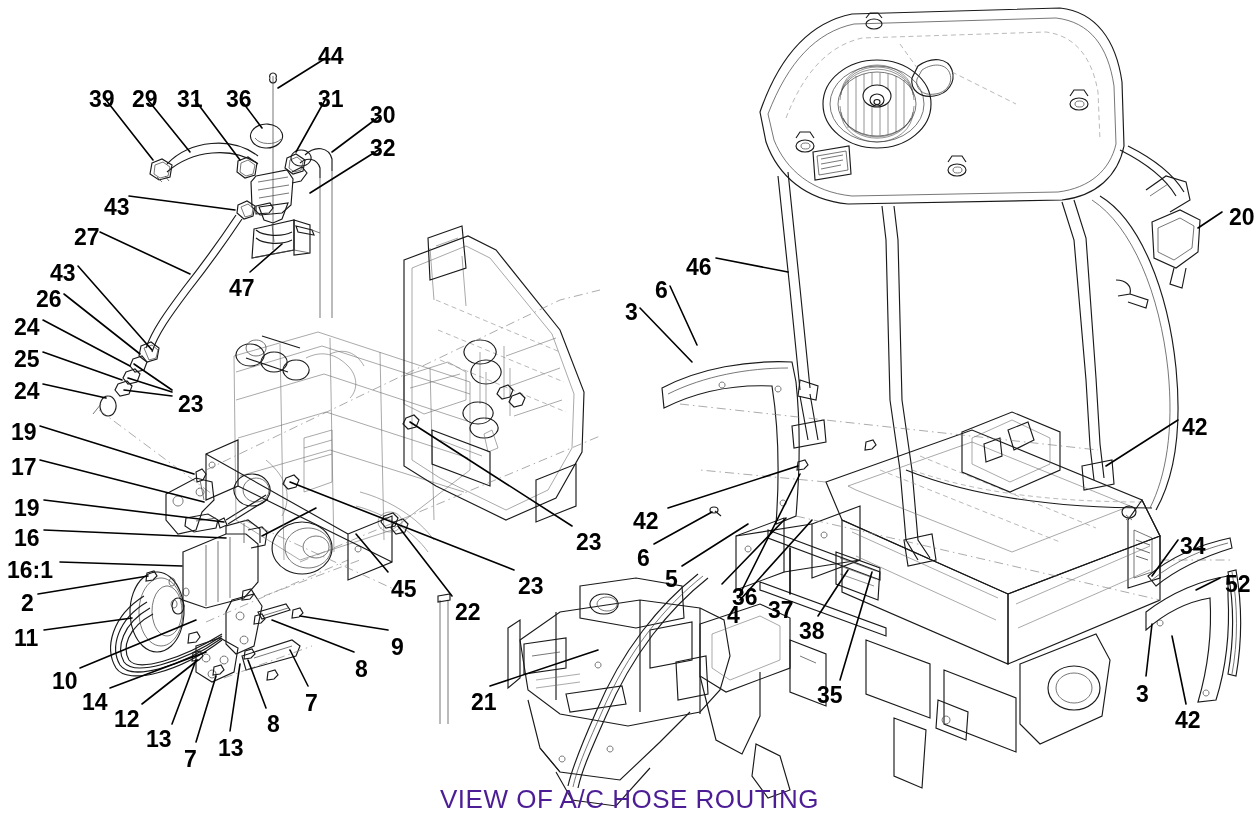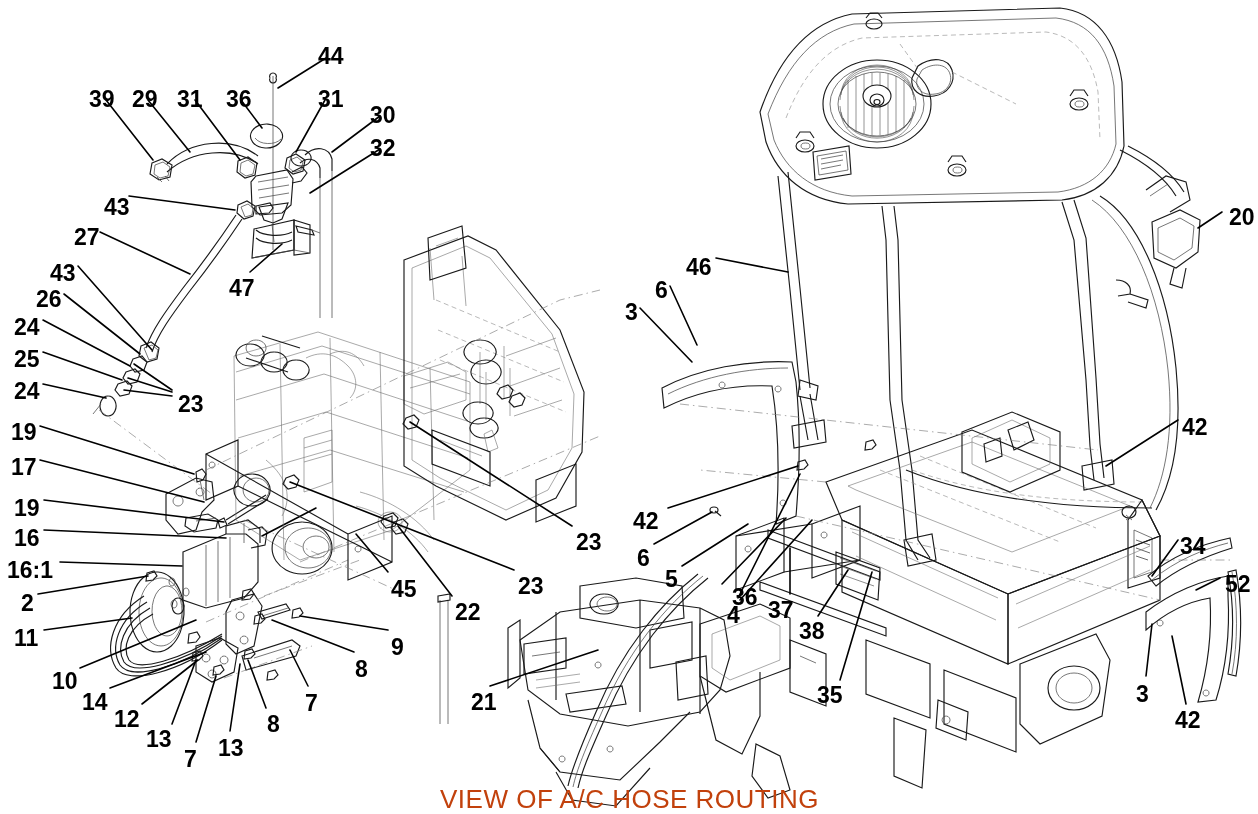--- a/index.html
+++ b/index.html
@@ -2,21 +2,21 @@
 <html><head>
 <meta charset="utf-8">
 <style>
   html,body{margin:0;padding:0;background:#fff;}
   body{width:1258px;height:814px;overflow:hidden;font-family:"Liberation Sans",sans-serif;}
   #sheet{position:relative;width:1258px;height:814px;background:#ffffff;}
   #art{position:absolute;left:0;top:0;width:1258px;height:814px;}
   .lbl{position:absolute;font-family:"Liberation Sans",sans-serif;font-weight:bold;
        font-size:23px;color:#000;line-height:23px;white-space:nowrap;}
   .caption{position:absolute;font-family:"Liberation Sans",sans-serif;font-weight:normal;
-       font-size:26px;letter-spacing:.5px;color:#c2410c;white-space:nowrap;}
+       font-size:26px;letter-spacing:.5px;color:#4c1d95;white-space:nowrap;}
   
   .ln{stroke:#000;stroke-width:1.6;fill:none;stroke-linecap:round;}
   .th{stroke:#1a1a1a;stroke-width:1.15;fill:none;}
   .tn{stroke:#4a4a4a;stroke-width:.75;fill:none;}
   .fn{stroke:#6f6f6f;stroke-width:.6;fill:none;}
   .ph{stroke:#7d7d7d;stroke-width:.65;fill:none;stroke-dasharray:9 4 1.5 4;}
   .hid{stroke:#8a8a8a;stroke-width:.6;fill:none;stroke-dasharray:5 3.5;}
   .wht{fill:#ffffff;}
 </style>
 </head>

